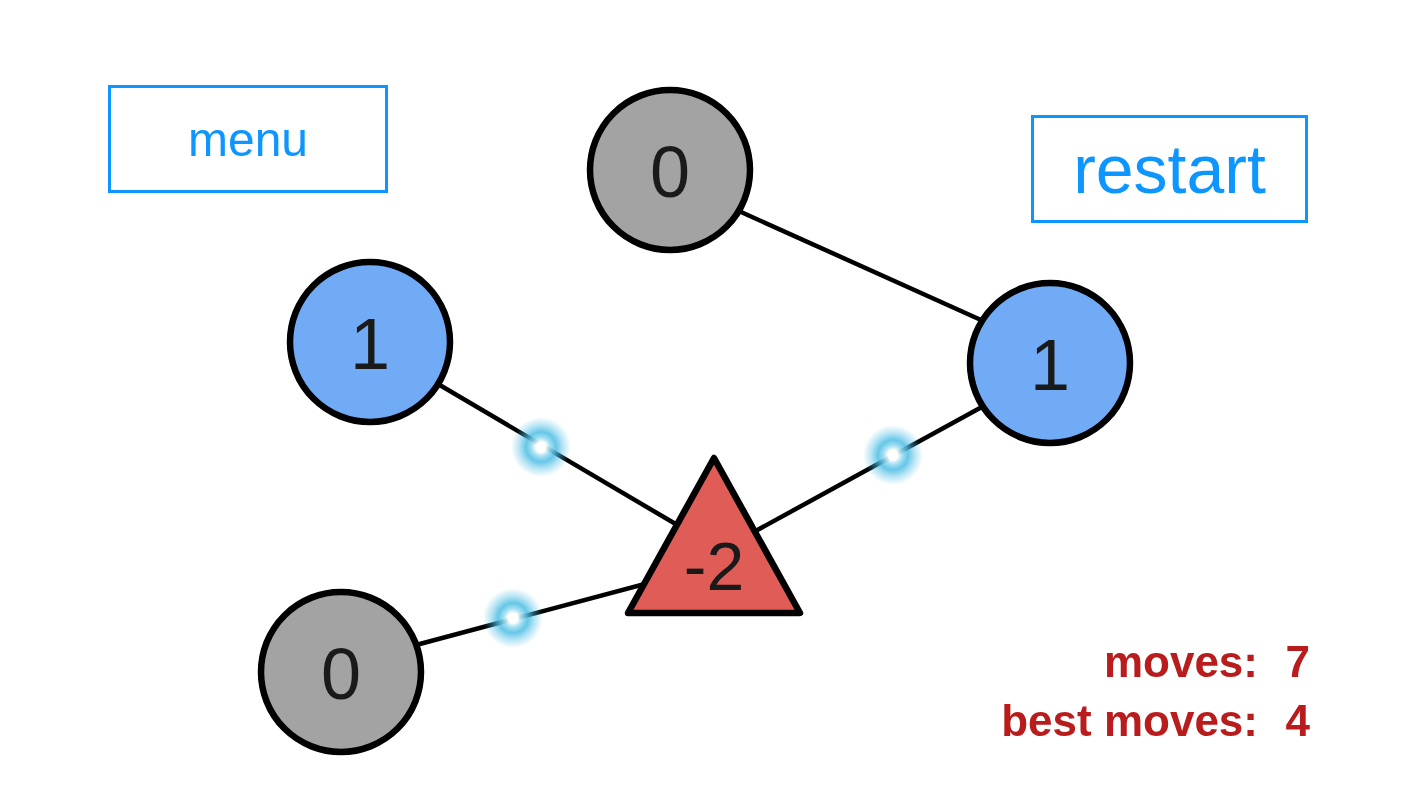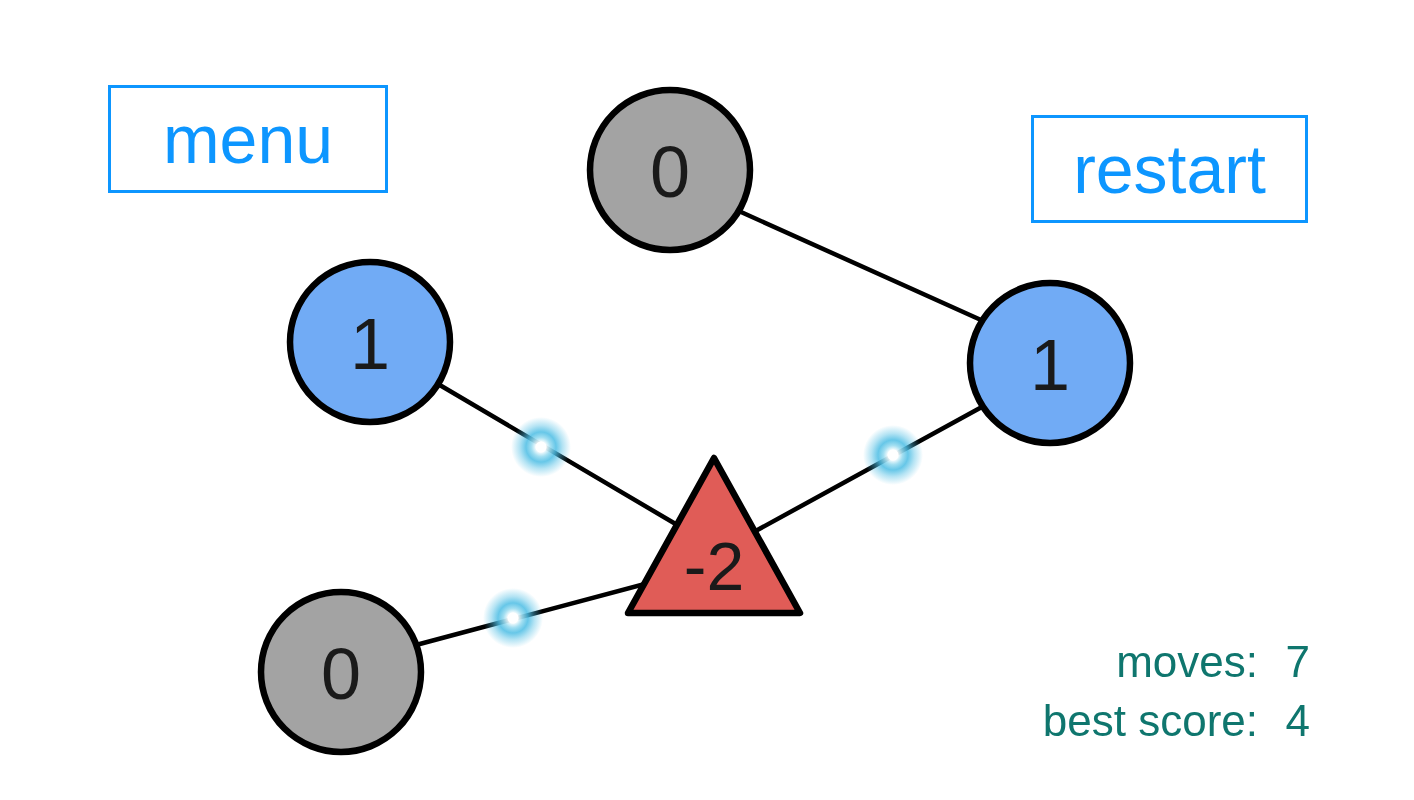--- a/index.html
+++ b/index.html
@@ -39,39 +39,39 @@
     font-weight: 300;
     letter-spacing: 0px;
     cursor: pointer;
     user-select: none;
   }
   #menu-button {
     left: 108px;
     top: 85px;
     width: 280px;
     height: 108px;
-    font-size: 68px;
+    font-size: 48px;
   }
   #restart-button {
     left: 1031px;
     top: 85px;
     width: 277px;
     height: 108px;
     font-size: 68px;
     margin-top: 30px;
   }
 
   
   #score-panel {
     position: absolute;
     right: 104px;
     top: 633px;
-    color: #0f766e;
+    color: #b91c1c;
     font-size: 44px;
-    font-weight: 400;
+    font-weight: 700;
     line-height: 1.33;
     text-align: right;
     user-select: none;
   }
   .score-row {
     display: flex;
     justify-content: flex-end;
     align-items: baseline;
     white-space: nowrap;
   }
@@ -174,18 +174,18 @@
   <div class="ui-button" id="menu-button">menu</div>
 
   <div class="ui-button" id="restart-button">restart</div>
 
   <div id="score-panel">
     <div class="score-row">
       <span class="score-label">moves:</span>
       <span class="score-value">7</span>
     </div>
     <div class="score-row">
-      <span class="score-label">best score:</span>
+      <span class="score-label">best moves:</span>
       <span class="score-value">4</span>
     </div>
   </div>
 
 </div>
 
 </body></html>

